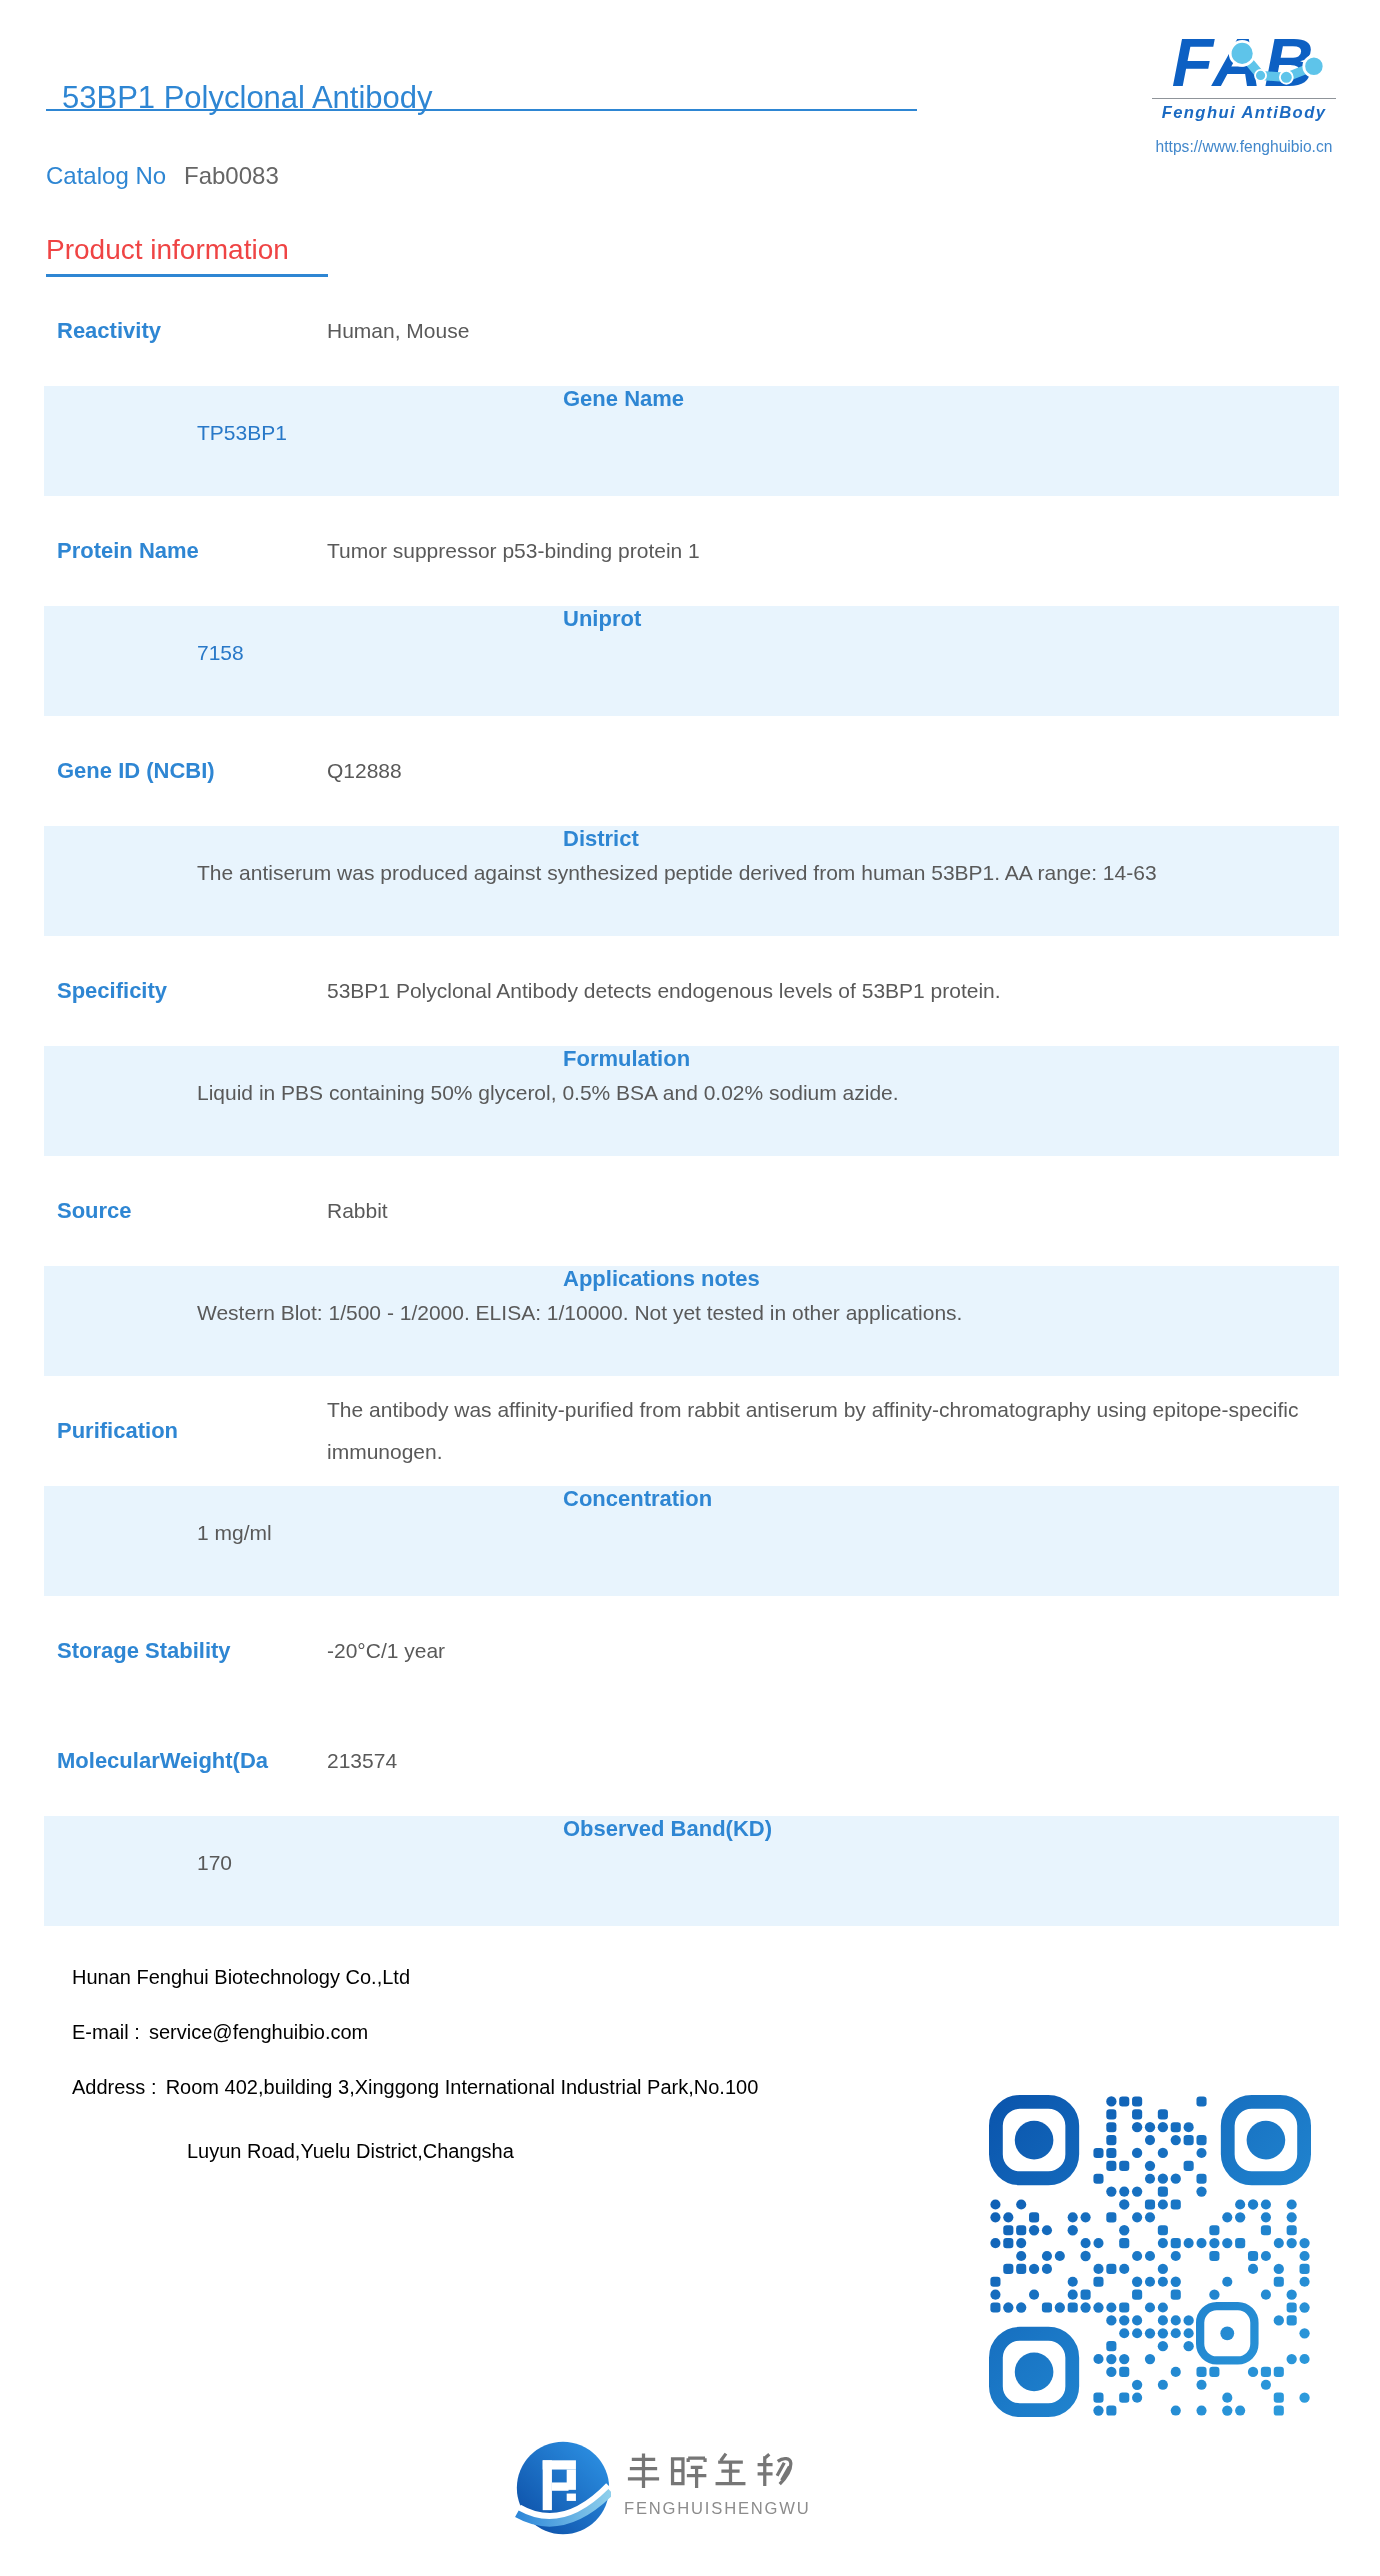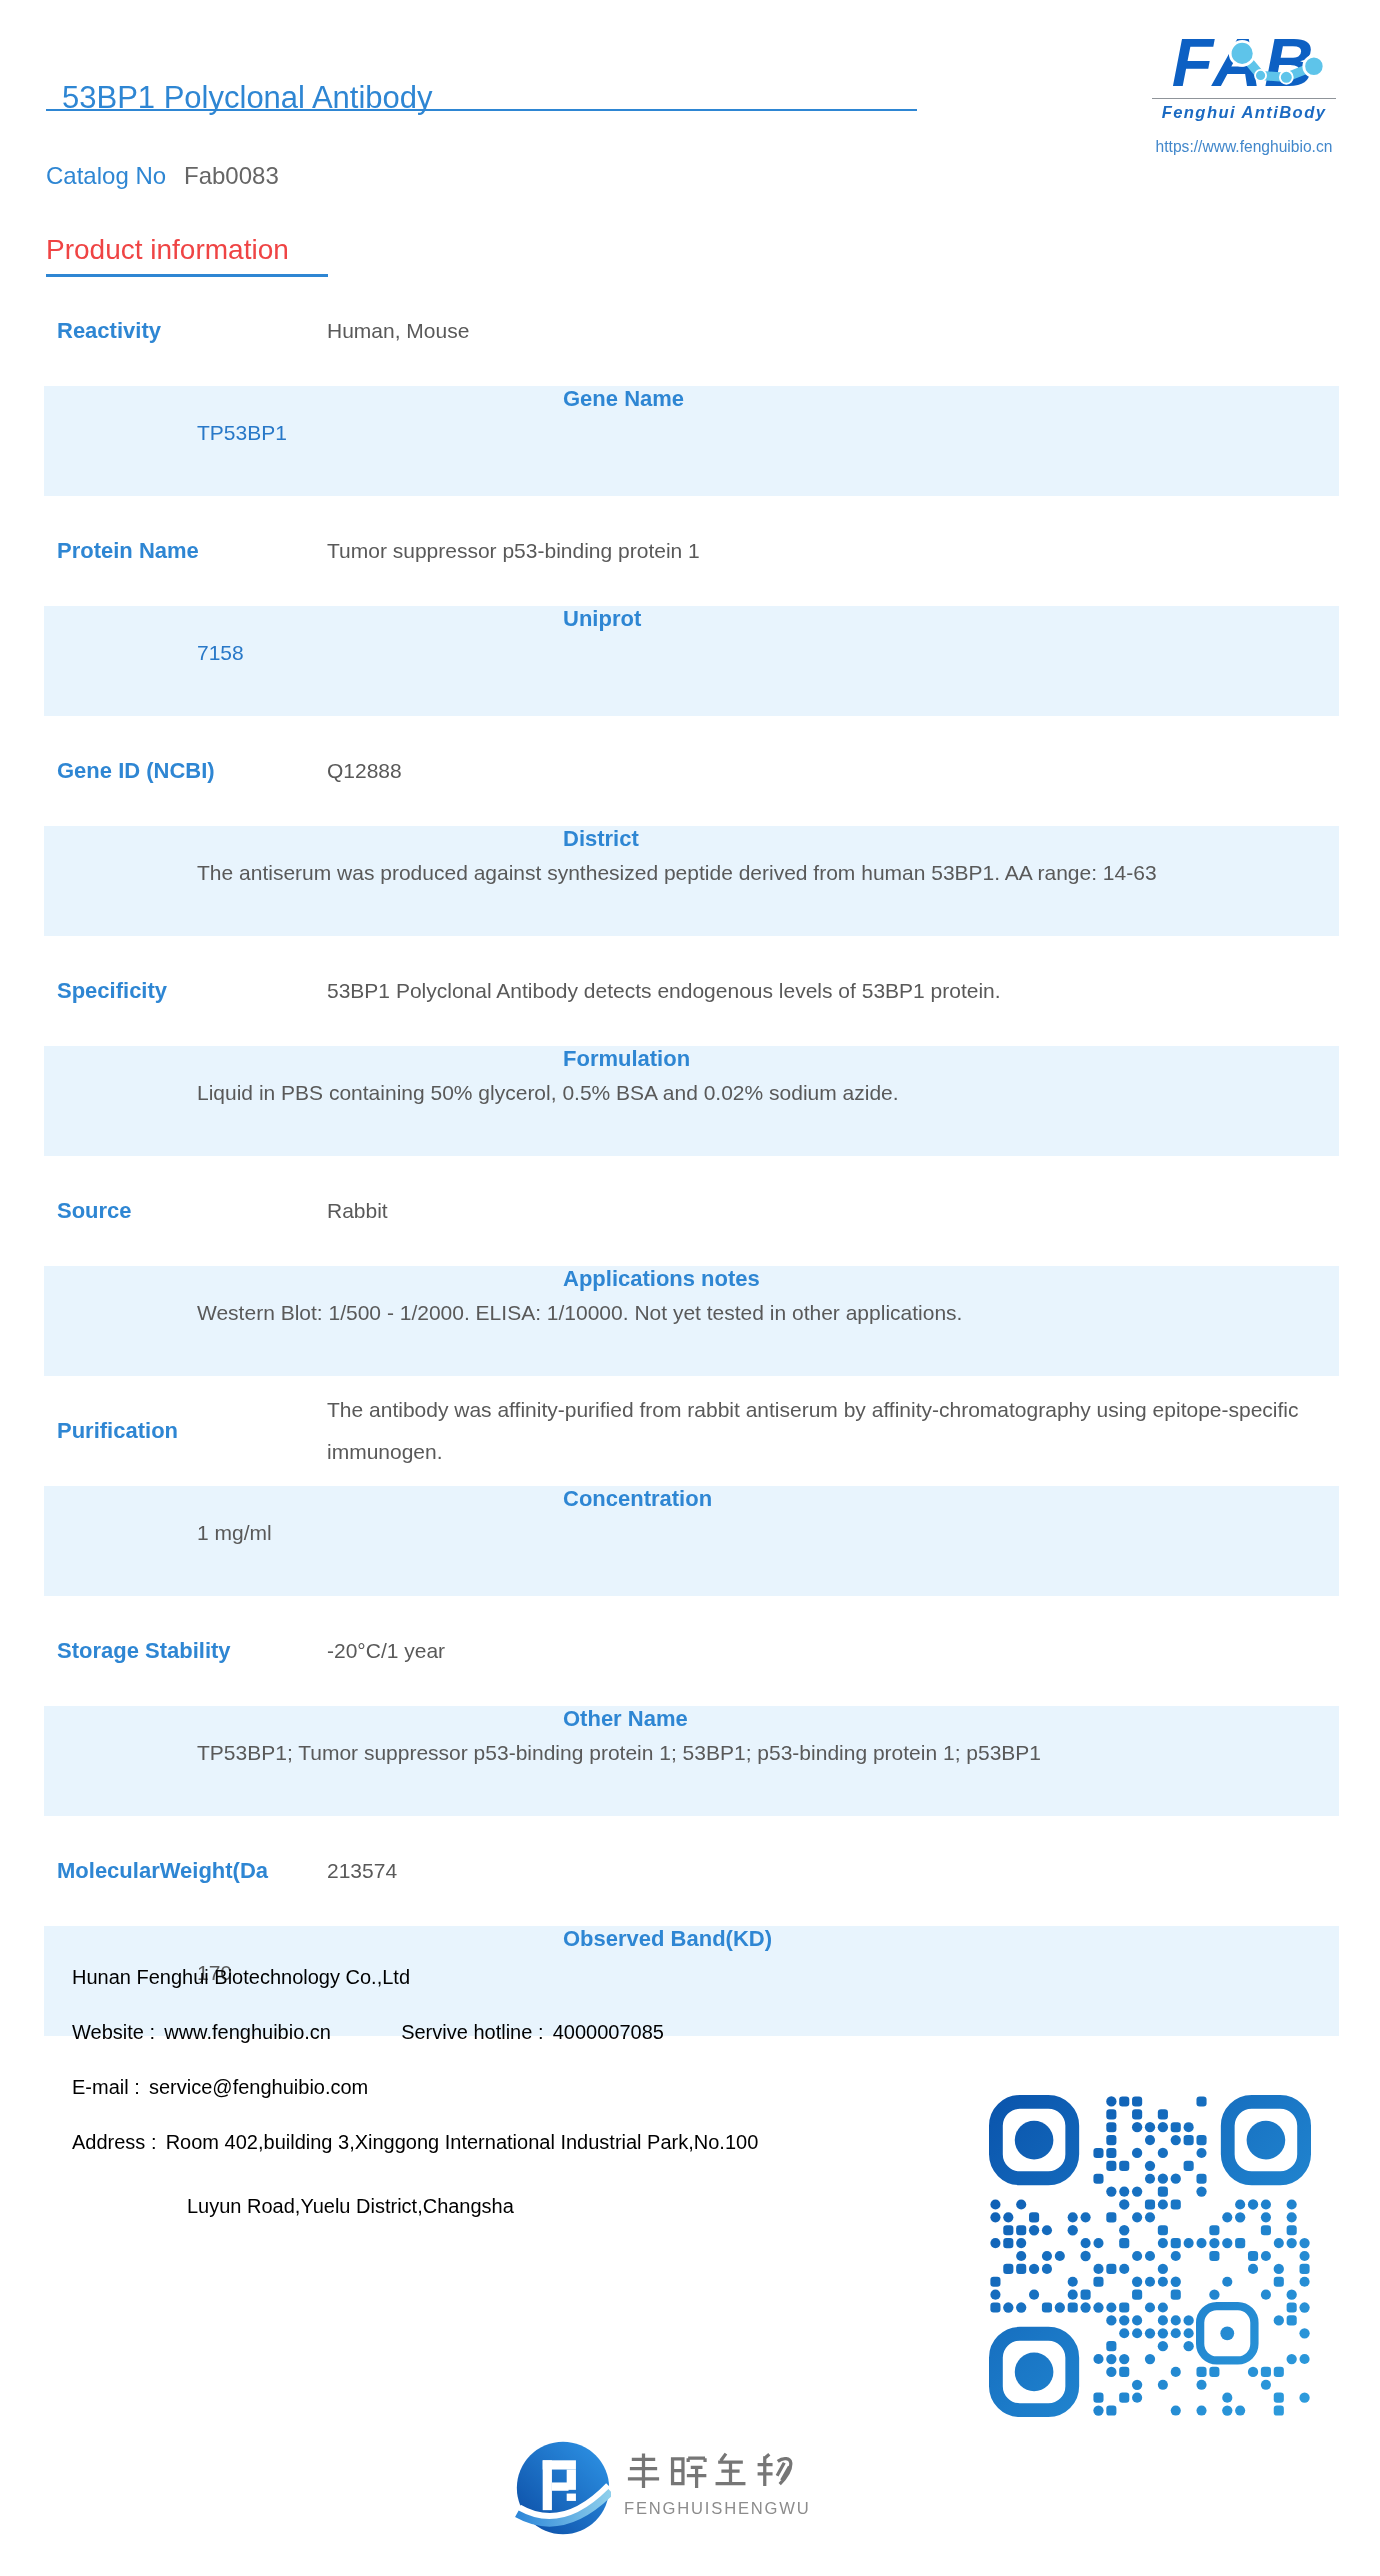--- a/index.html
+++ b/index.html
@@ -120,42 +120,32 @@
         <div class="cell-value">The antibody was affinity-purified from rabbit antiserum by affinity-chromatography using epitope-specific immunogen.</div>
       </div>
       <div class="row alt">
         <div class="cell-label">Concentration</div>
         <div class="cell-value">1 mg/ml</div>
       </div>
       <div class="row">
         <div class="cell-label">Storage Stability</div>
         <div class="cell-value">-20°C/1 year</div>
       </div>
-      <div class="row alt">
-        <div class="cell-label">Other Name</div>
-        <div class="cell-value">TP53BP1; Tumor suppressor p53-binding protein 1; 53BP1; p53-binding protein 1; p53BP1</div>
-      </div>
       <div class="row">
         <div class="cell-label">MolecularWeight(Da</div>
         <div class="cell-value">213574</div>
       </div>
       <div class="row alt">
         <div class="cell-label">Observed Band(KD)</div>
         <div class="cell-value">170</div>
       </div>
     </div>
 
   <div class="company">
     <div class="f-line">Hunan Fenghui Biotechnology Co.,Ltd</div>
-    <div class="f-line">
-      <span>Website :</span>
-      <span>www.fenghuibio.cn</span>
-      <span class="hotline-label">Servive hotline :</span>
-      <span>4000007085</span>
-    </div>
     <div class="f-line">
       <span>E-mail :</span>
       <span>service@fenghuibio.com</span>
     </div>
     <div class="f-line">
       <span>Address :</span>
       <span>Room 402,building 3,Xinggong International Industrial Park,No.100</span>
     </div>
     <div class="f-line address2">Luyun Road,Yuelu District,Changsha</div>
   </div>

